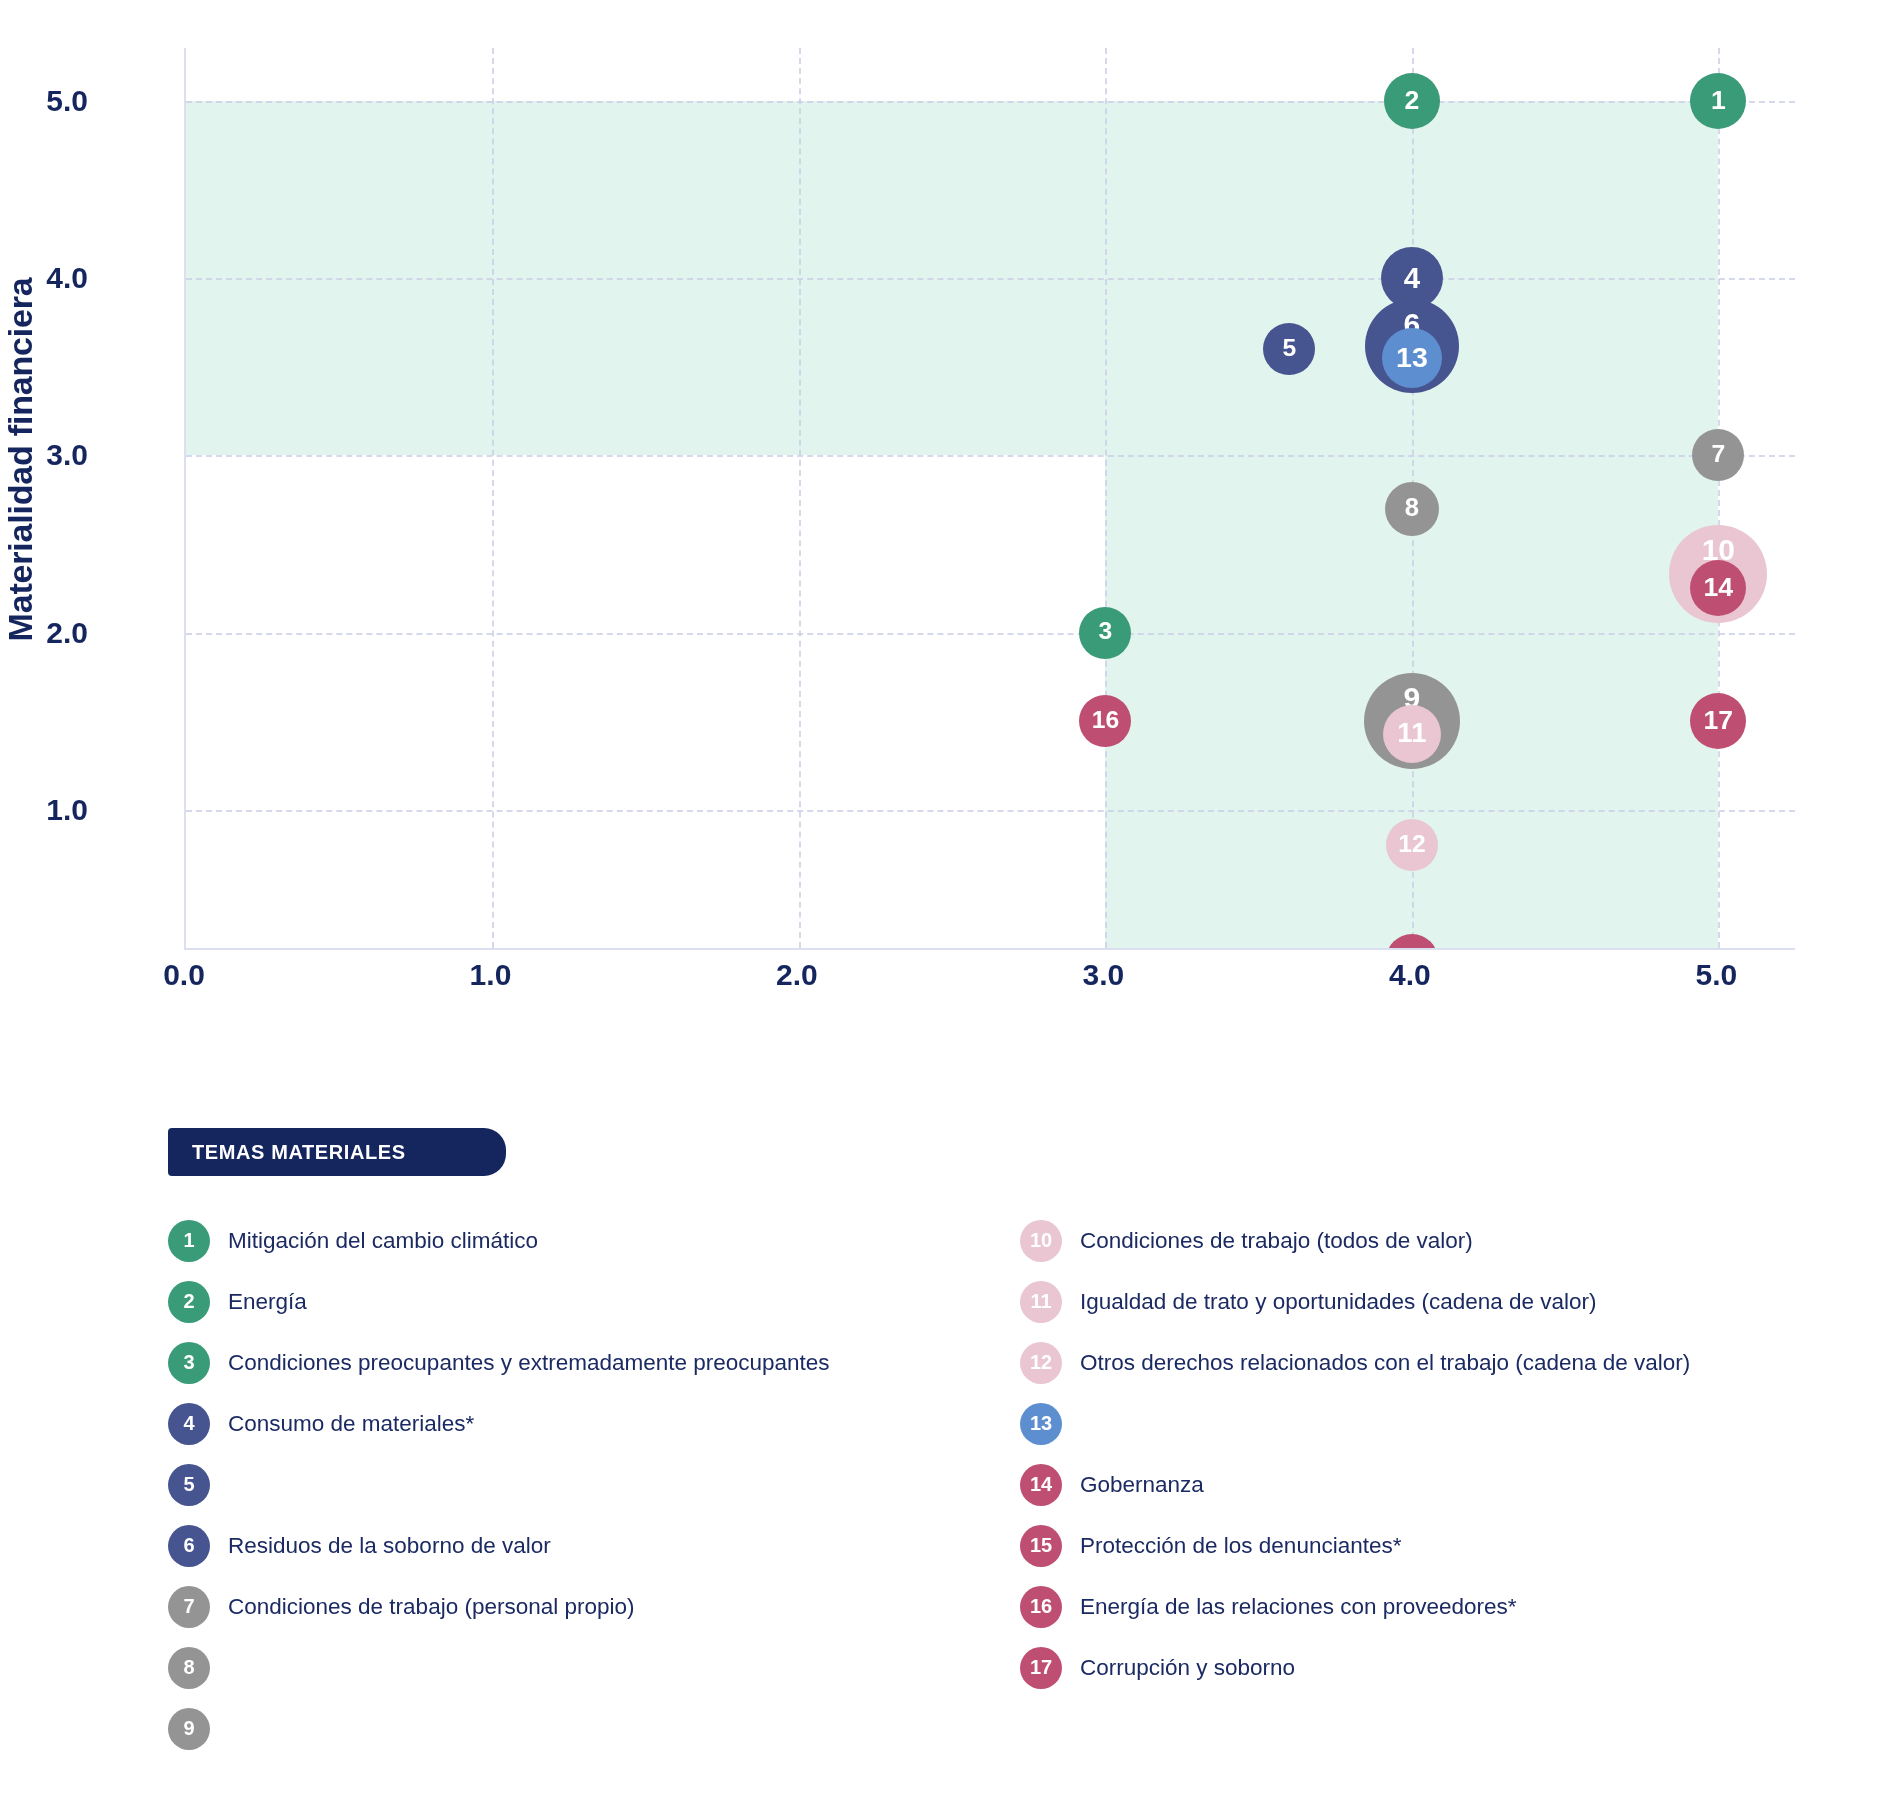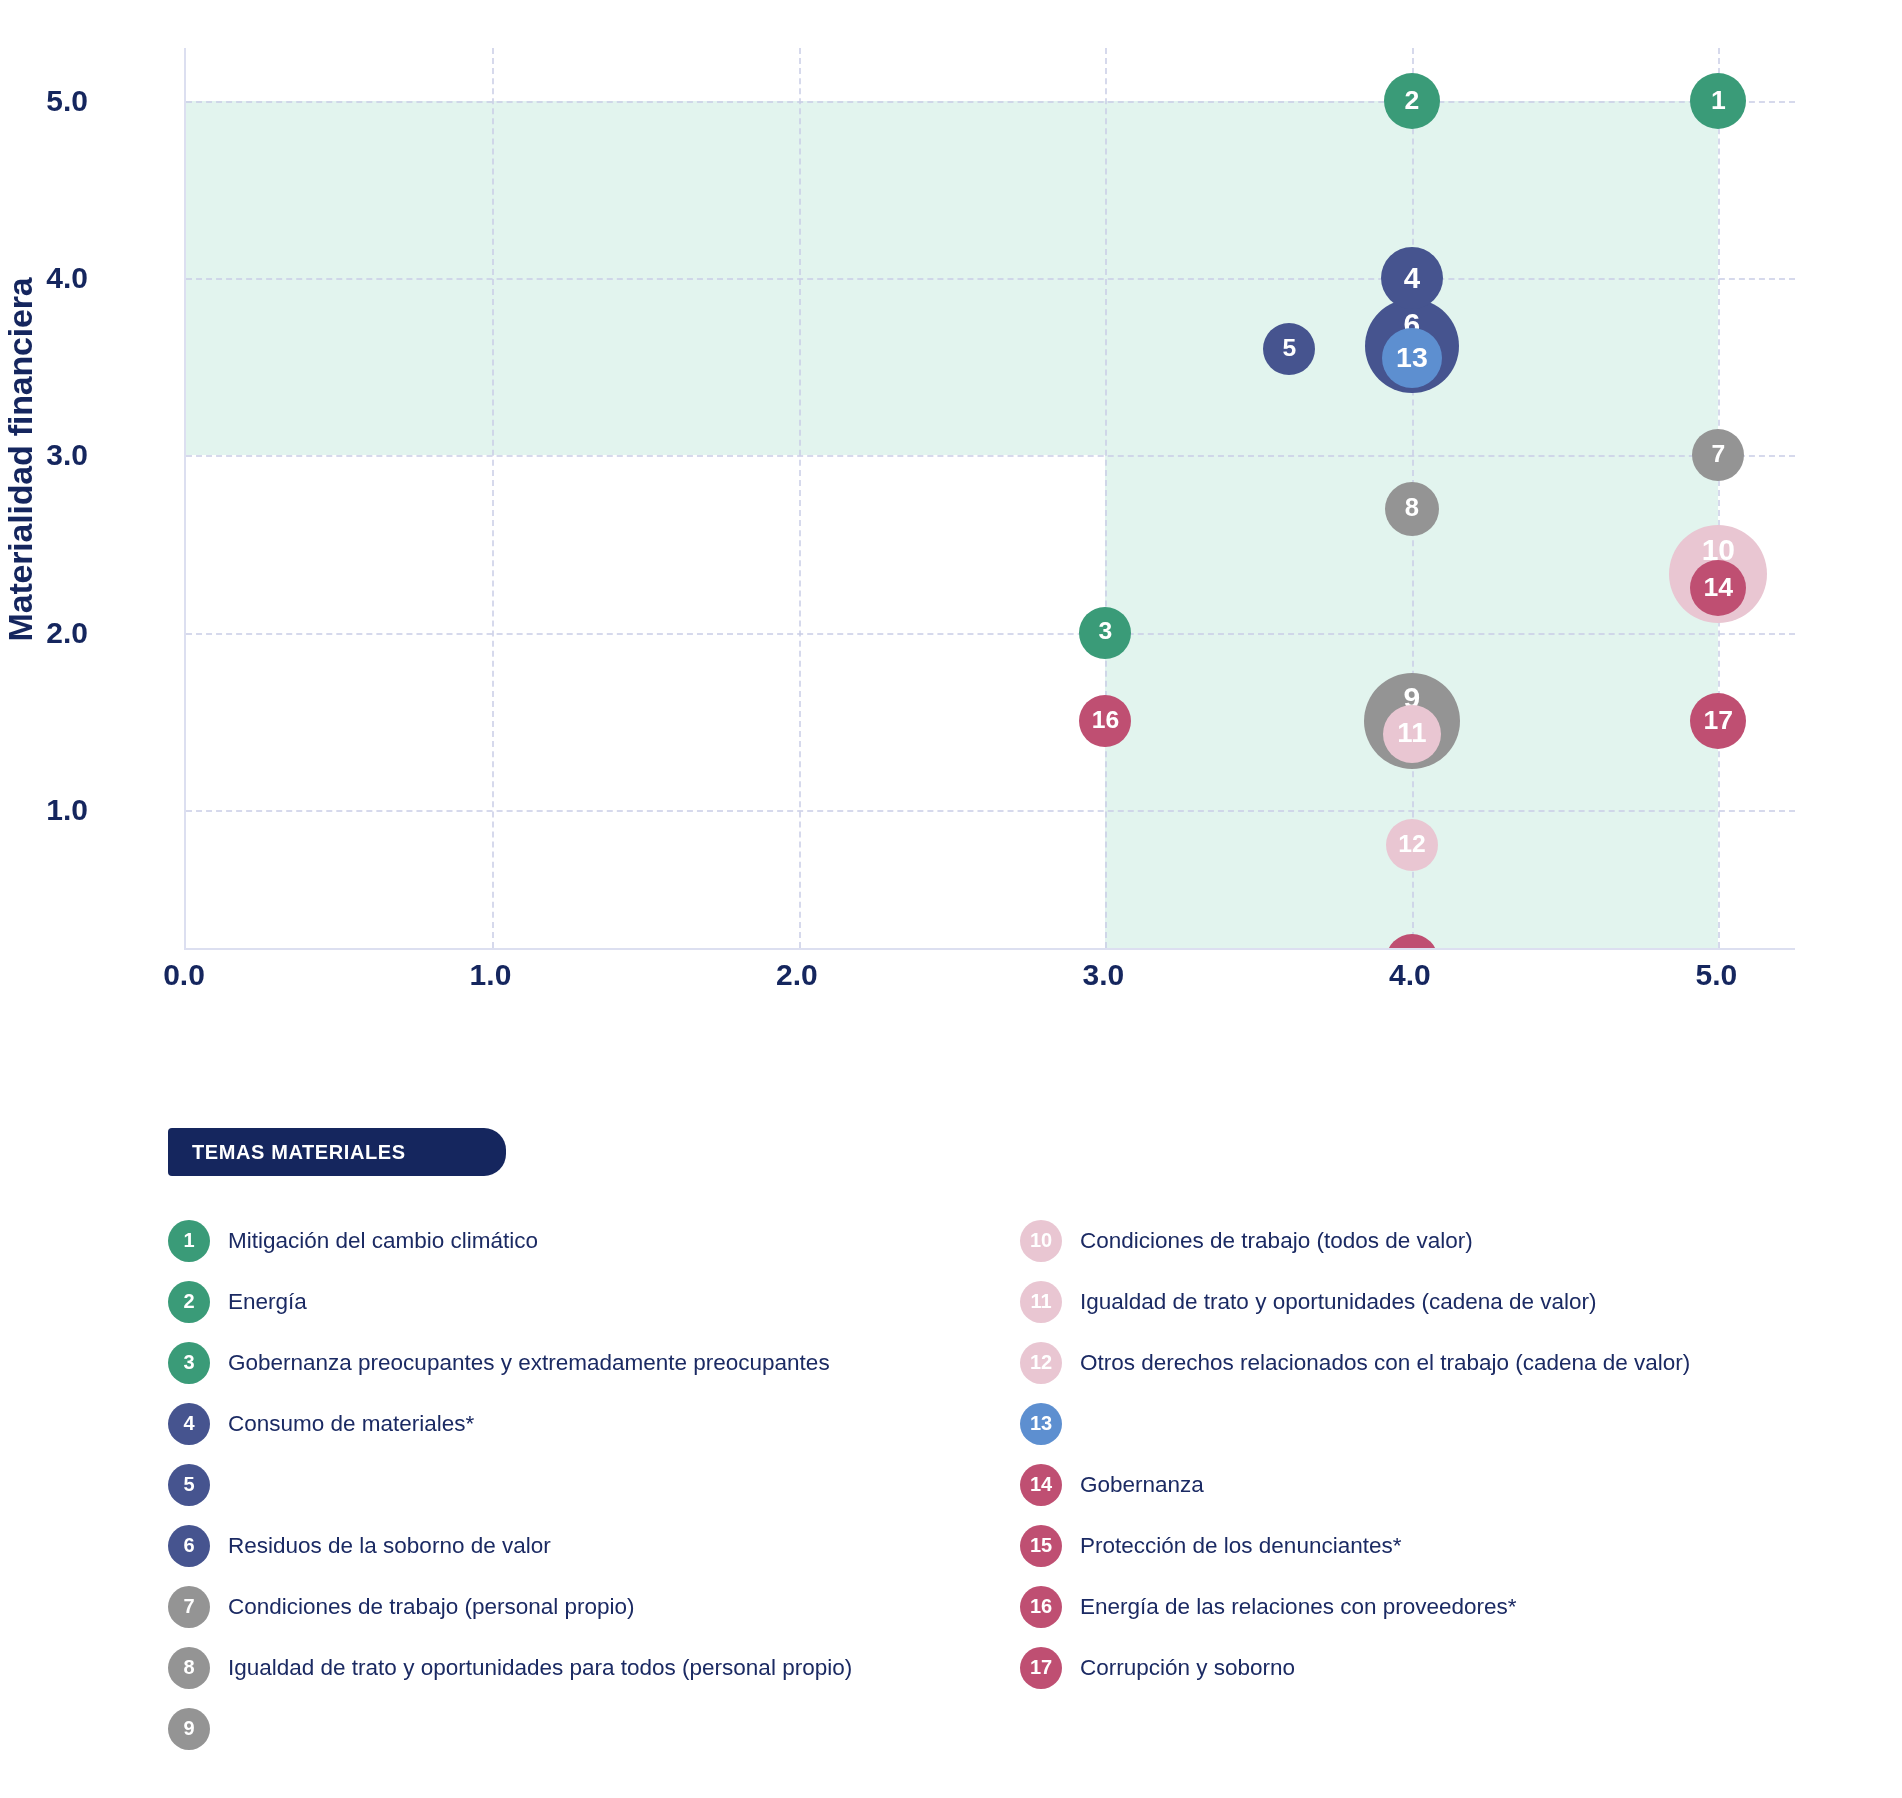--- a/index.html
+++ b/index.html
@@ -209,40 +209,39 @@
         <div class="legend-item">
           <div class="legend-dot" style="background: rgb(58, 155, 120);">1</div>
           <div class="legend-label">Mitigación del cambio climático</div>
         </div>
         <div class="legend-item">
           <div class="legend-dot" style="background: rgb(58, 155, 120);">2</div>
           <div class="legend-label">Energía</div>
         </div>
         <div class="legend-item">
           <div class="legend-dot" style="background: rgb(58, 155, 120);">3</div>
-          <div class="legend-label">Gobernanza preocupantes y extremadamente preocupantes</div>
+          <div class="legend-label">Condiciones preocupantes y extremadamente preocupantes</div>
         </div>
         <div class="legend-item">
           <div class="legend-dot" style="background: rgb(70, 84, 143);">4</div>
           <div class="legend-label">Consumo de materiales*</div>
         </div>
         <div class="legend-item">
           <div class="legend-dot" style="background: rgb(70, 84, 143);">5</div>
         </div>
         <div class="legend-item">
           <div class="legend-dot" style="background: rgb(70, 84, 143);">6</div>
           <div class="legend-label">Residuos de la soborno de valor</div>
         </div>
         <div class="legend-item">
           <div class="legend-dot" style="background: rgb(148, 148, 148);">7</div>
           <div class="legend-label">Condiciones de trabajo (personal propio)</div>
         </div>
         <div class="legend-item">
           <div class="legend-dot" style="background: rgb(148, 148, 148);">8</div>
-          <div class="legend-label">Igualdad de trato y oportunidades para todos (personal propio)</div>
         </div>
         <div class="legend-item">
           <div class="legend-dot" style="background: rgb(148, 148, 148);">9</div>
         </div>
       </div>
     <div class="legend-col right" id="legend-right">
         <div class="legend-item">
           <div class="legend-dot" style="background: rgb(233, 198, 210);">10</div>
           <div class="legend-label">Condiciones de trabajo (todos de valor)</div>
         </div>

